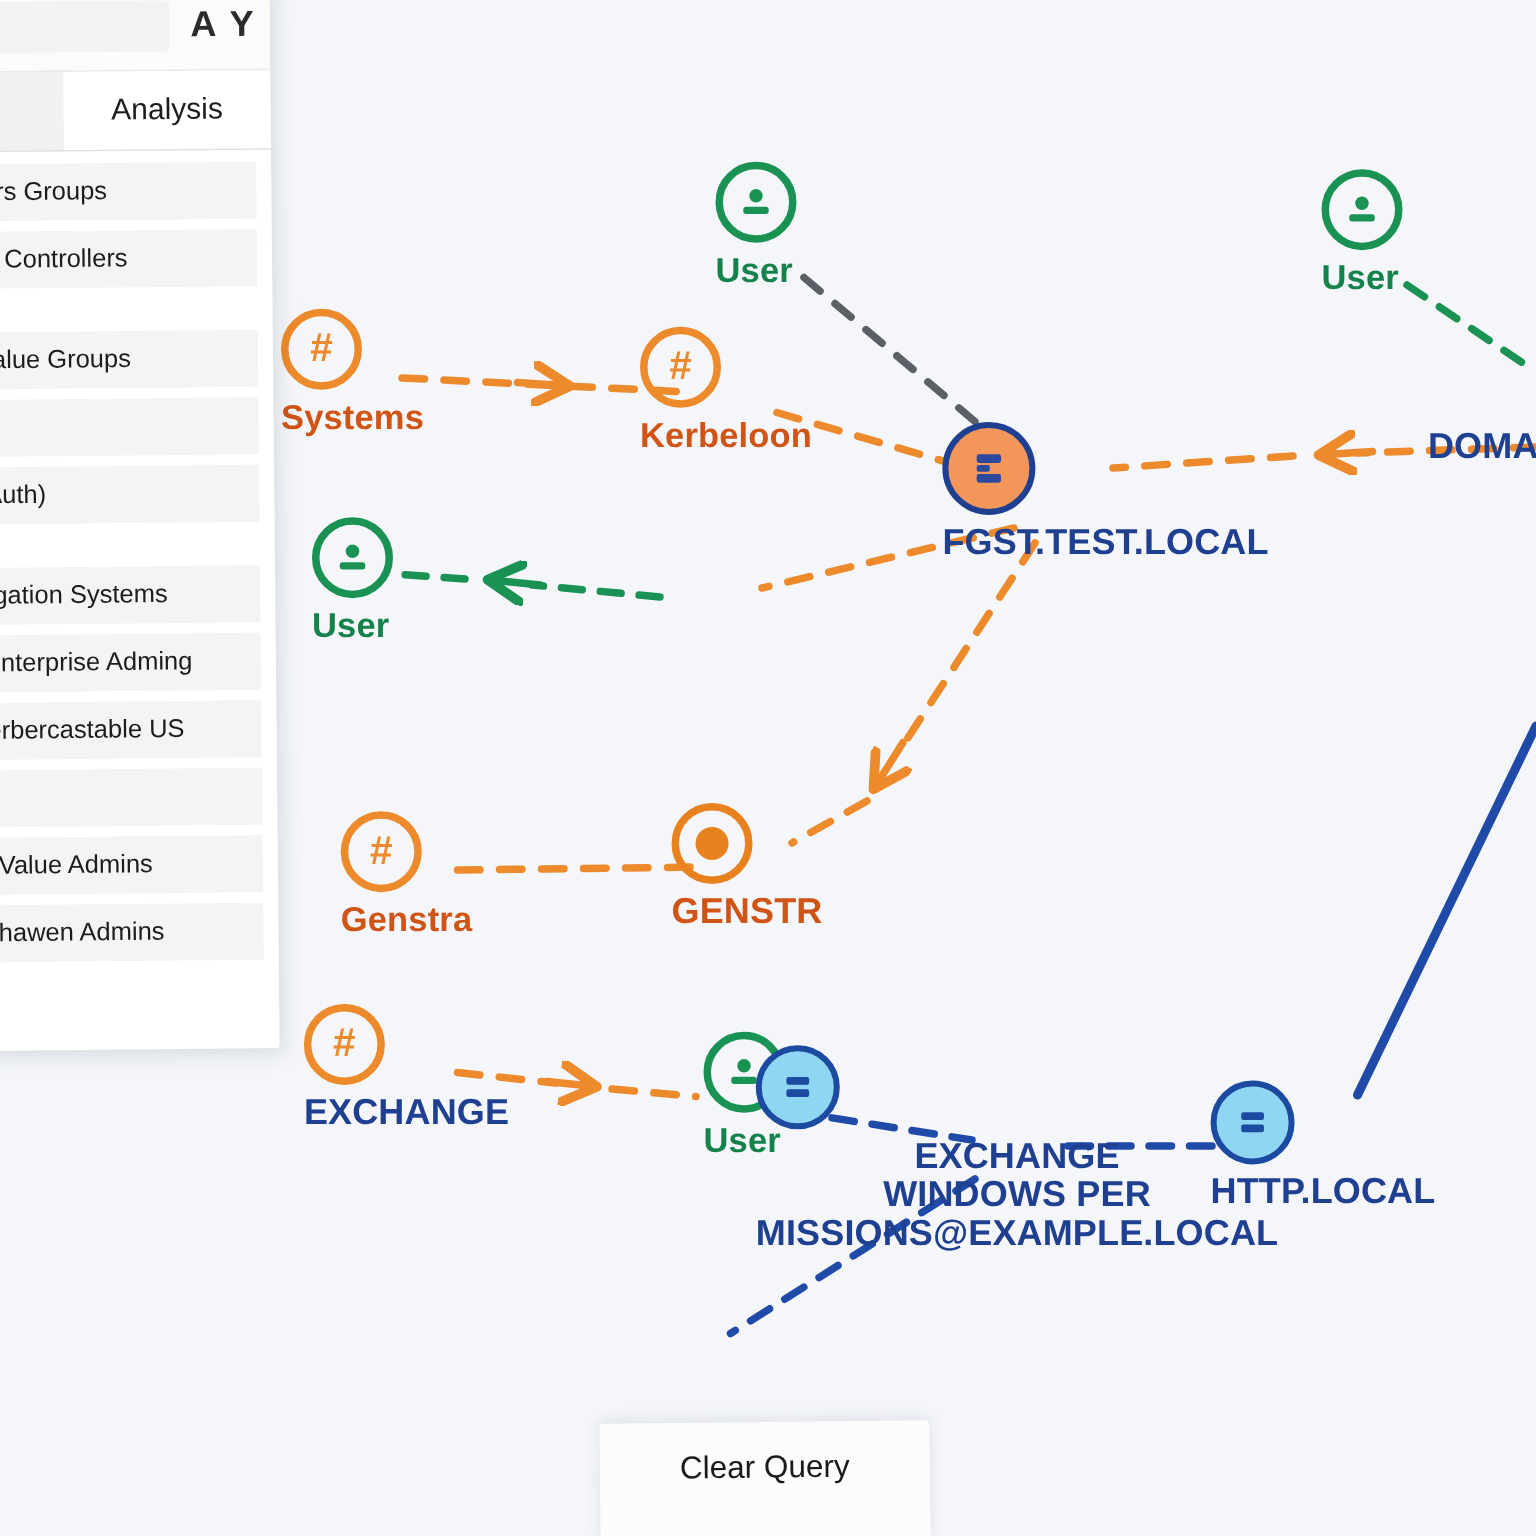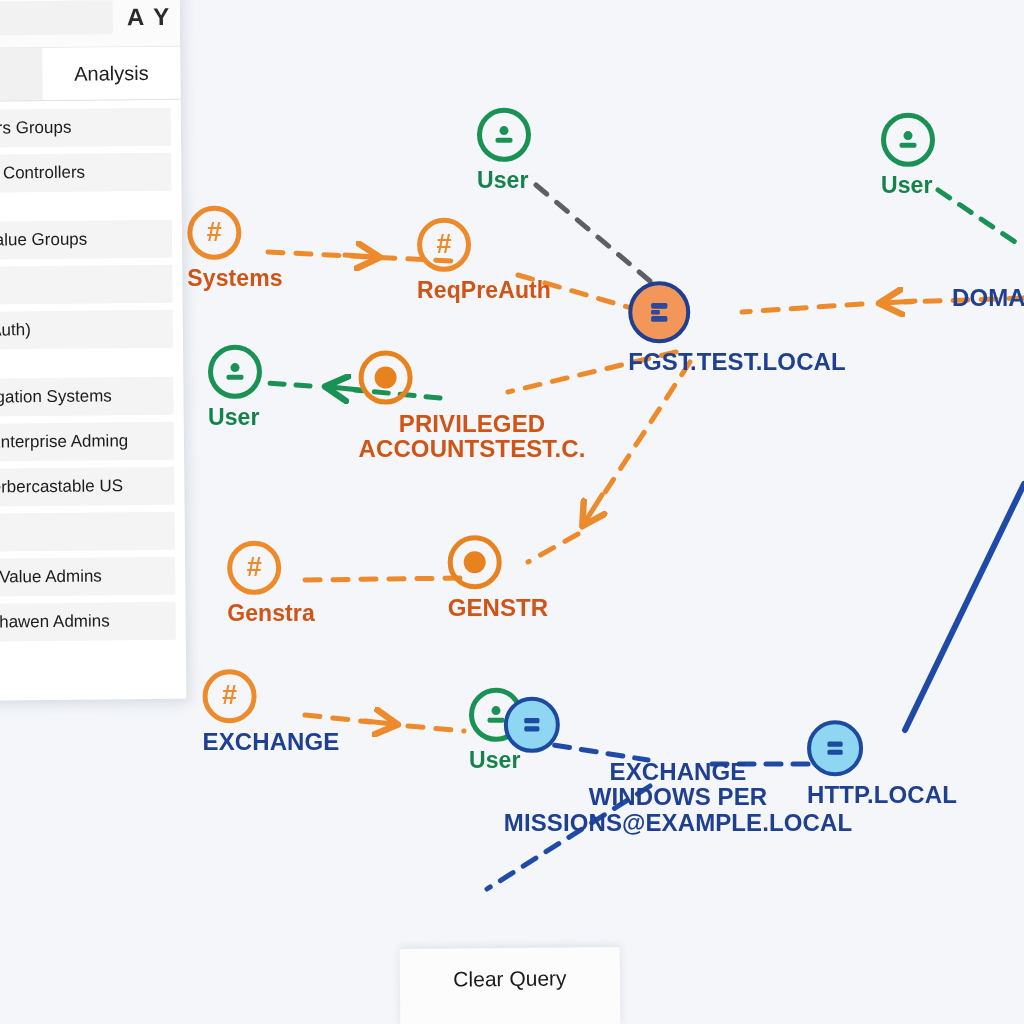--- a/index.html
+++ b/index.html
@@ -267,21 +267,21 @@
       <div class="node-circle ring-orange">
         <span class="glyph-hash">#</span>
       </div>
       <div class="node-label lbl-orange">Systems</div>
     </div>
 
     <div class="node" style="left:484px; top:260px;">
       <div class="node-circle ring-orange">
         <span class="glyph-hash">#</span>
       </div>
-      <div class="node-label lbl-orange">ReqPreAuth</div>
+      <div class="node-label lbl-orange">Kerbeloon</div>
     </div>
 
     <div class="node" style="left:705px; top:328px;margin-left:32px;">
       <div class="node-circle sz-lg fill-orange">
         <svg width="30" height="30" viewBox="0 0 24 24" aria-hidden="true">
           <rect x="5.5" y="4.5" width="13" height="4.6" rx="1.3" fill="#2b4a9e"></rect>
           <rect x="5.5" y="10.2" width="7" height="3.6" rx="1.1" fill="#2b4a9e"></rect>
           <rect x="5.5" y="15" width="13" height="4.6" rx="1.3" fill="#2b4a9e"></rect>
         </svg>
       </div>
@@ -295,27 +295,20 @@
     <div class="node" style="left:235px; top:387px;">
       <div class="node-circle ring-green">
         <svg width="30" height="30" viewBox="0 0 24 24" aria-hidden="true">
           <circle cx="12" cy="8.6" r="3.6" fill="#1a9254"></circle>
           <rect x="5.2" y="14.4" width="13.6" height="3.9" rx="1.6" fill="#1a9254"></rect>
         </svg>
       </div>
       <div class="node-label lbl-green">User</div>
     </div>
 
-    <div class="node" style="left:472px; top:406px;">
-      <div class="node-circle ring-orange-dark">
-        <span class="glyph-dot"></span>
-      </div>
-      <div class="node-label caps lbl-orange">PRIVILEGED
-ACCOUNTSTEST.C.</div>
-    </div>
 
     <div class="node" style="left:271px; top:583px;">
       <div class="node-circle ring-orange">
         <span class="glyph-hash">#</span>
       </div>
       <div class="node-label lbl-orange">Genstra</div>
     </div>
 
     <div class="node" style="left:498px; top:578px;">
       <div class="node-circle ring-orange-dark">

